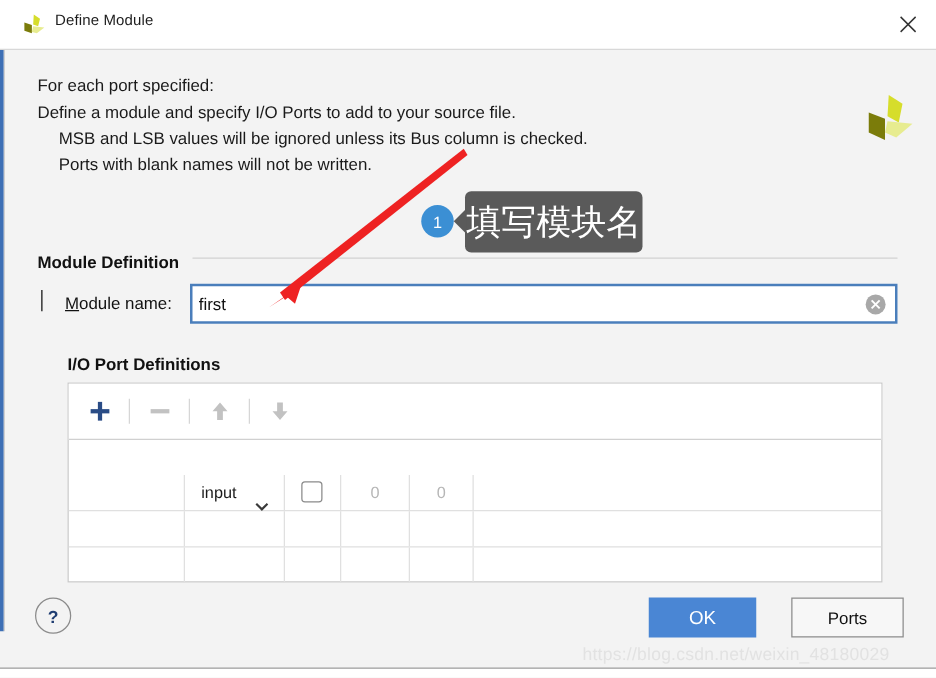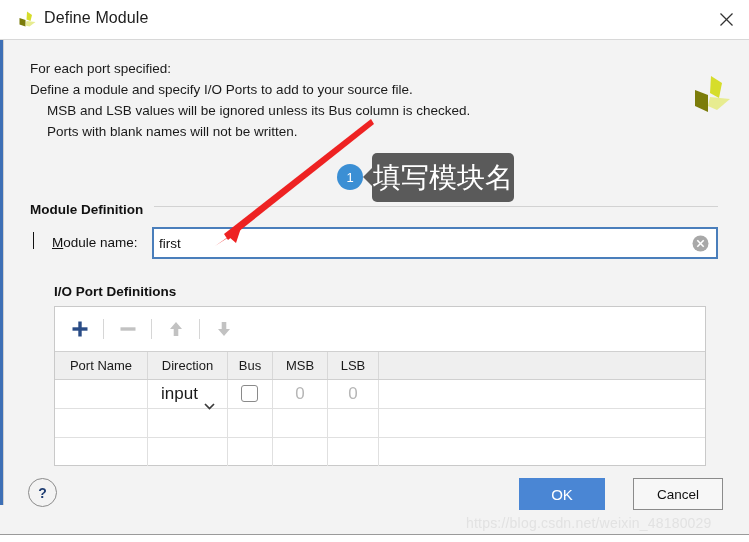--- a/index.html
+++ b/index.html
@@ -30,21 +30,21 @@
     box-sizing: border-box;
   }
   .title-logo {
     position: absolute;
     left: 16px; top: 9px;
     width: 22px; height: 22px;
   }
   .title-text {
     position: absolute;
     left: 44px; top: 9px;
-    font-size: 16px;
+    font-size: 12px;
     color: #1d1d1d;
     letter-spacing: 0.1px;
   }
   .close-btn {
     position: absolute;
     right: 0; top: 0;
     width: 46px; height: 39px;
     display: flex;
     align-items: center;
     justify-content: center;
@@ -208,21 +208,21 @@
     left: 0;
     width: 650px; height: 29px;
     border-bottom: 1px solid #e0e0e0;
     box-sizing: border-box;
   }
   .td {
     position: absolute;
     top: 0;
     height: 28px;
     line-height: 28px;
-    font-size: 17px;
+    font-size: 13px;
     color: #1a1a1a;
     border-right: 1px solid #e0e0e0;
     box-sizing: border-box;
   }
   .td.num { text-align: center; color: #b6b6b6; }
   .dir-cell { padding-left: 13px; position: relative; }
   .dir-chevron {
     position: absolute;
     right: 12px; top: 11px;
   }
@@ -422,28 +422,20 @@
         </svg>
       </div>
       <div class="tb-sep" style="left:144px;"></div>
       <div class="tb-btn" style="left:152px;">
         <svg width="18" height="18" viewBox="0 0 18 18">
           <polygon points="9,16 15,9 11.3,9 11.3,2 6.7,2 6.7,9 3,9" fill="#c2c2c2"></polygon>
         </svg>
       </div>
     </div>
 
-    <div class="thead">
-      <div class="th" style="left:0;width:93px;">Port Name</div>
-      <div class="th" style="left:93px;width:80px;">Direction</div>
-      <div class="th" style="left:173px;width:45px;">Bus</div>
-      <div class="th" style="left:218px;width:55px;">MSB</div>
-      <div class="th" style="left:273px;width:51px;">LSB</div>
-      <div class="th" style="left:324px;width:326px;border-right:none;"></div>
-    </div>
 
     <div class="trow" style="top:73px;">
       <div class="td" style="left:0;width:93px;"></div>
       <div class="td dir-cell" style="left:93px;width:80px;">
         <span>input</span>
         <span class="dir-chevron">
           <svg width="11" height="7" viewBox="0 0 11 7">
             <polyline points="1,1 5.5,5.5 10,1" fill="none" stroke="#3a3a3a" stroke-width="1.7"></polyline>
           </svg>
         </span>
@@ -471,21 +463,21 @@
       <div class="td" style="left:173px;width:45px;"></div>
       <div class="td" style="left:218px;width:55px;"></div>
       <div class="td" style="left:273px;width:51px;"></div>
       <div class="td" style="left:324px;width:326px;border-right:none;"></div>
     </div>
 
   </div>
 
   <div class="help-btn">?</div>
   <button class="ok-btn">OK</button>
-  <button class="cancel-btn">Cancel</button>
+  <button class="cancel-btn">Ports</button>
 
   <svg class="arrow-layer" width="749" height="542" viewBox="0 0 749 542">
     <polygon points="371,119 374,124 228,240 224,234" fill="#ee2222"></polygon>
     <polygon points="215,246 241,228 236,243 229,237" fill="#ee2222"></polygon>
   </svg>
   <div class="anno-badge">1</div>
   <div class="anno-bubble">填写模块名</div>
 
   <div class="watermark">https://blog.csdn.net/weixin_48180029</div>
   <div class="bottom-edge"></div>

